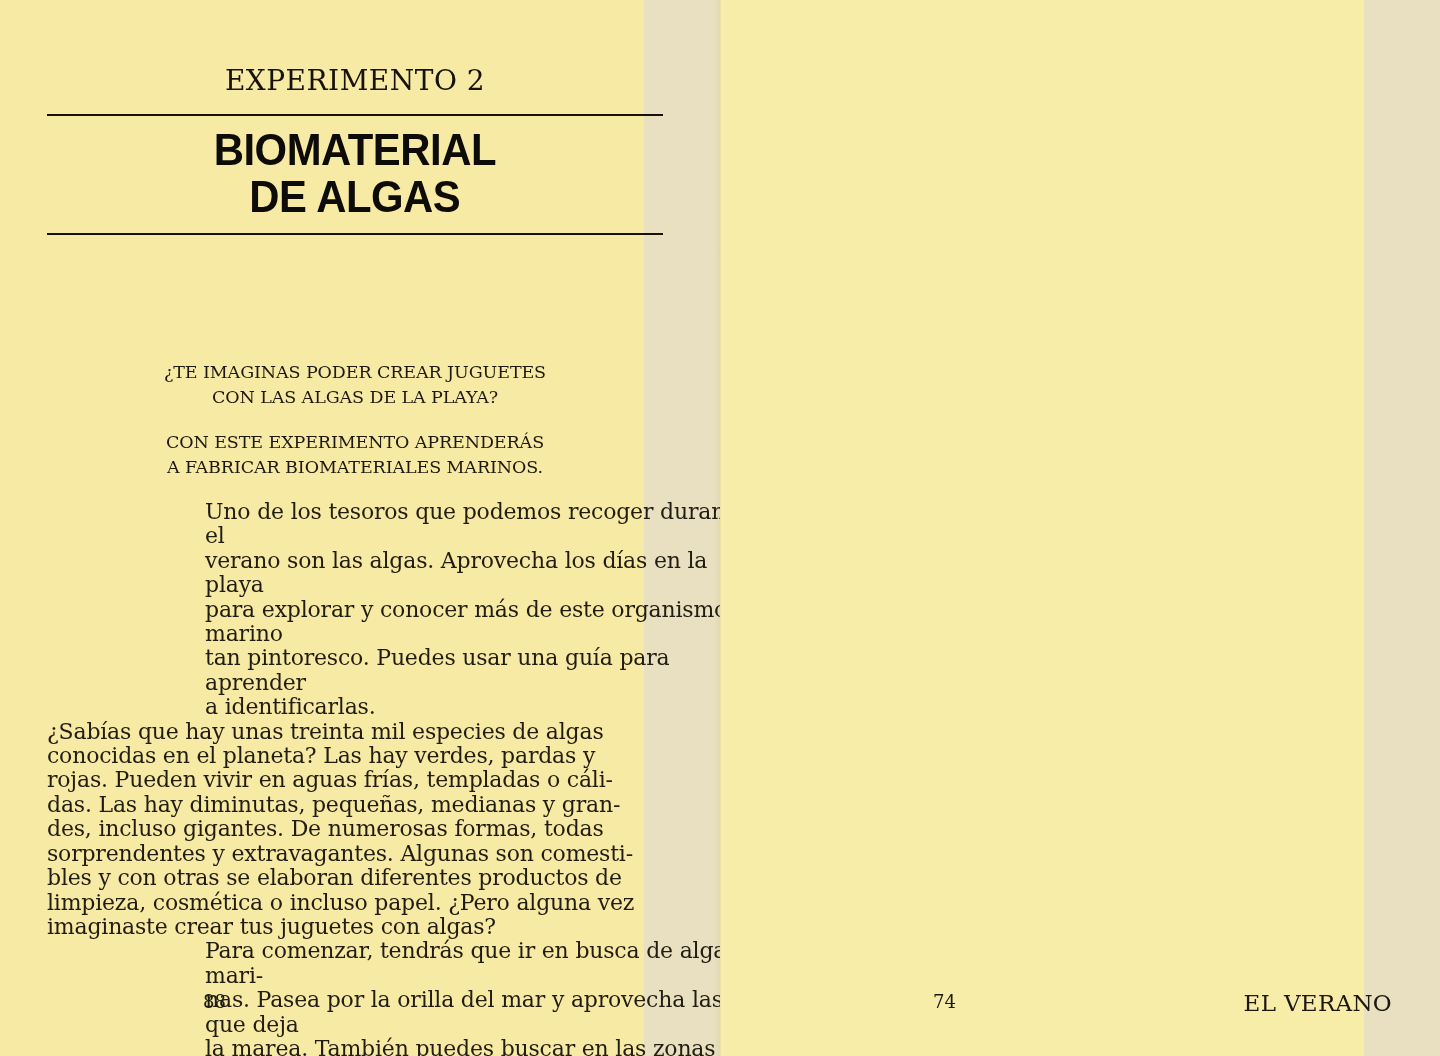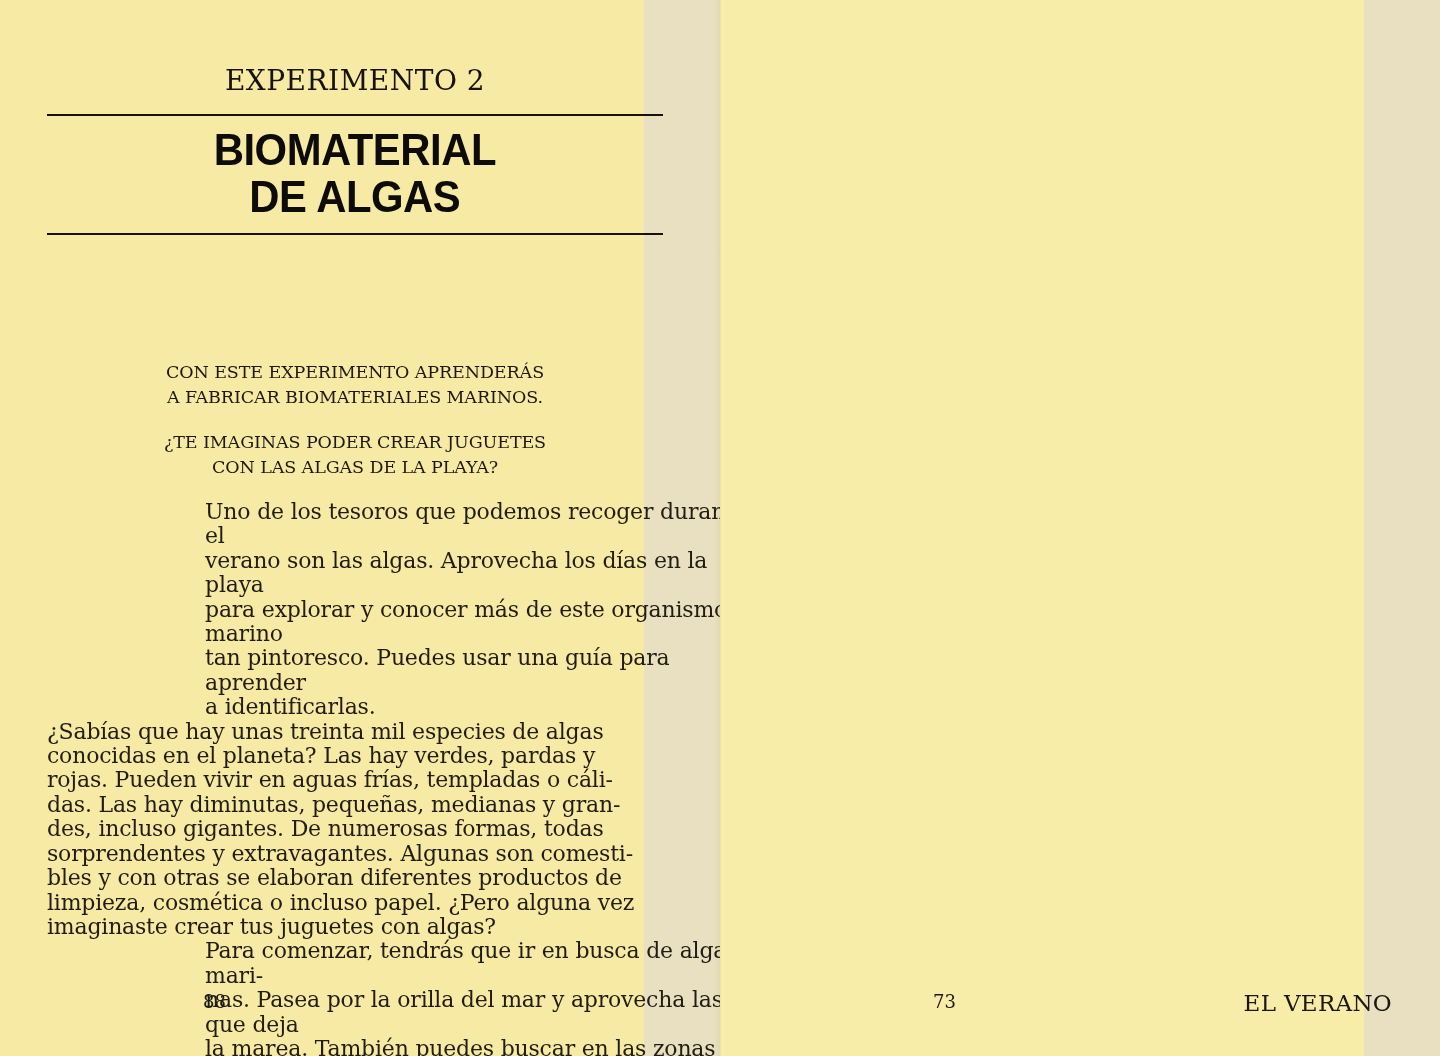--- a/index.html
+++ b/index.html
@@ -117,24 +117,24 @@
     <div class="kicker">EXPERIMENTO 2</div>
 
     <div class="rule rule-top"></div>
 
     <h1 class="main-title"><span class="condense">BIOMATERIAL
 DE ALGAS</span></h1>
 
     <div class="rule rule-bottom"></div>
 
     <div class="intro">
+      <p class="stanza">¿TE IMAGINAS PODER CREAR JUGUETES
+CON LAS ALGAS DE LA PLAYA?</p>
       <p class="stanza">CON ESTE EXPERIMENTO APRENDERÁS
 A FABRICAR BIOMATERIALES MARINOS.</p>
-      <p class="stanza">¿TE IMAGINAS PODER CREAR JUGUETES
-CON LAS ALGAS DE LA PLAYA?</p>
     </div>
 
     <div class="body-text body-left">
       <p class="indented">Uno de los tesoros que podemos recoger durante el
 verano son las algas. Aprovecha los días en la playa
 para explorar y conocer más de este organismo marino
 tan pintoresco. Puedes usar una guía para aprender
 a identificarlas.</p>
       <p>¿Sabías que hay unas treinta mil especies de algas
 conocidas en el planeta? Las hay verdes, pardas y
@@ -151,19 +151,19 @@
 sas, donde se quedan pegadas. Puedes recolectar del
 mismo tipo o de diferentes formas y colores, selecciona
 las que más te gusten. Con un buen puñado bastará.</p>
     </div>
 
     <div class="page-number page-number-left">88</div>
   </div>
 
   <div class="page page-right">
 
-    <div class="page-number page-number-right" style="left: 213px;">73</div>
+    <div class="page-number page-number-right" style="left: 213px;">74</div>
 
     <div class="running-footer" style="left: 55px;">EL VERANO</div>
   </div>
 
   <div class="gutter"></div>
 </div>
 
 </body></html>

